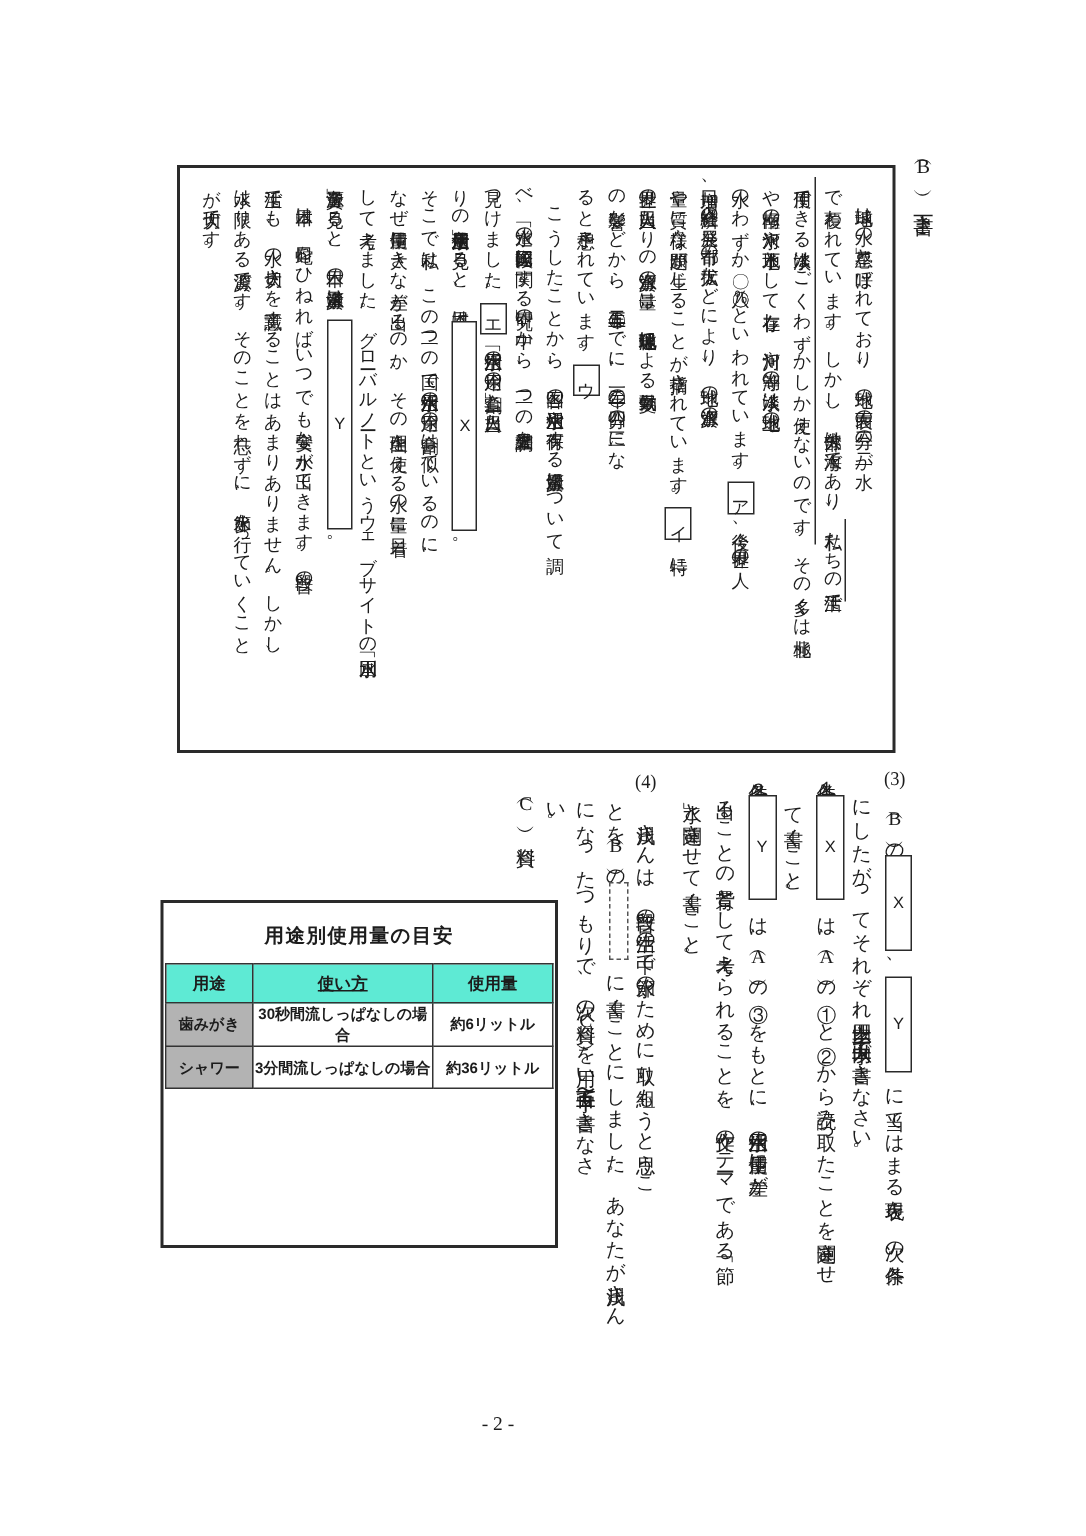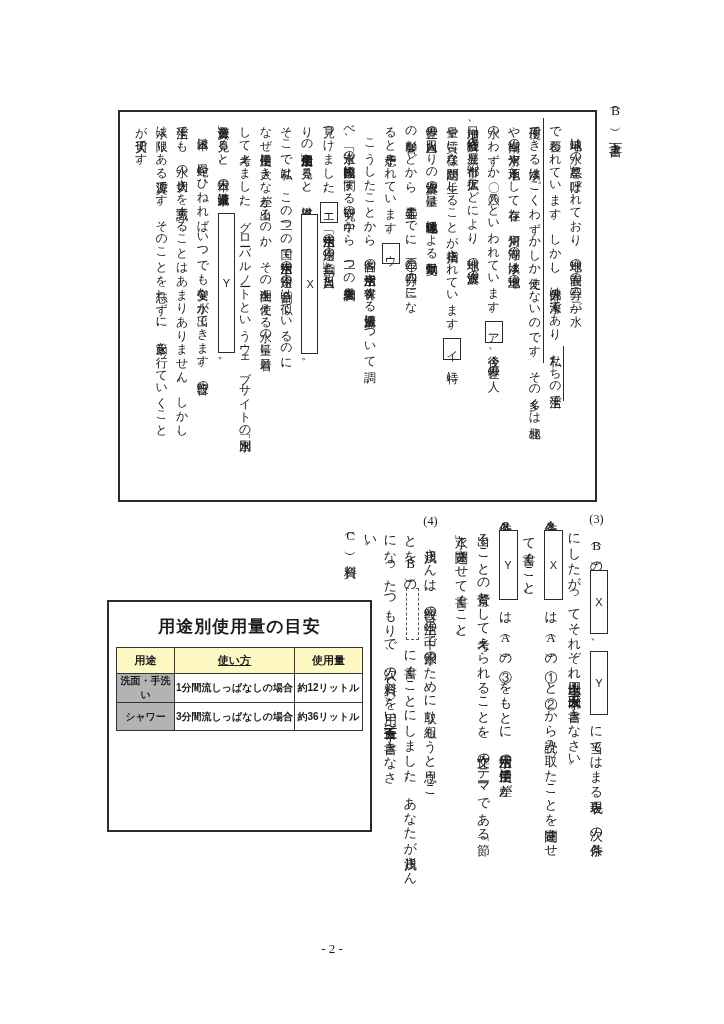--- a/index.html
+++ b/index.html
@@ -44,27 +44,27 @@
   .sec4 { position:absolute; left:336px; top:514px; width:104px; height:424px; font-size:13px; line-height:20px; }
   .qnum { margin-bottom:13px; }
   .pt12 { padding-top:12px; } .pt14 { padding-top:14px; } .pt16 { padding-top:16px; }
 
   
   .tablebox {
     position:absolute; left:107px; top:600px; width:265px; height:232px;
     border:2px solid #2a2a2a; text-align:center;
     font-family:"Liberation Sans","DejaVu Sans",sans-serif; font-weight:700;
   }
-  .ttitle { margin-top:13px; font-size:17px; letter-spacing:1px; }
+  .ttitle { margin-top:13px; font-size:13px; letter-spacing:1px; }
   table.usage { border-collapse:collapse; margin:9px auto 0 auto; }
   table.usage th, table.usage td { border:1px solid #333; font-weight:700; }
-  table.usage th { background:#fef9c3; font-size:11px; height:26px; }
+  table.usage th { background:#5eead4; font-size:11px; height:26px; }
   table.usage td { font-size:10px; height:28px; padding:0 1px; }
   td.cat { background:#b3b3b3; }
-  .w1 { width:58px; } .w2 { width:120px;text-decoration:underline; } .w3 { width:68px;font-family:Liberation Mono, monospace; }
+  .w1 { width:58px; } .w2 { width:120px;text-decoration:underline; } .w3 { width:80px;font-family:Liberation Mono, monospace; }
   .tsource { margin-top:22px; font-size:11px; letter-spacing:0.5px; }
 
   .pagenum { position:absolute; left:298px; top:941px; width:68px; text-align:center; font-size:13px; }
 </style>
 </head>
 <body>
 
 <div class="page">
 
   <div class="bheading vt">
@@ -133,23 +133,23 @@
     <table class="usage">
       <thead>
         <tr>
           <th class="w1">用途</th>
           <th class="w2">使い方</th>
           <th class="w3">使用量</th>
         </tr>
       </thead>
       <tbody>
         <tr>
-          <td class="cat">洗面・手洗い</td>
-          <td>1分間流しっぱなしの場合</td>
-          <td>約12リットル</td>
+          <td class="cat">歯みがき</td>
+          <td>30秒間流しっぱなしの場合</td>
+          <td>約6リットル</td>
         </tr>
         <tr>
           <td class="cat">シャワー</td>
           <td>3分間流しっぱなしの場合</td>
           <td>約36リットル</td>
         </tr>
       </tbody>
     </table>
   </div>
 

